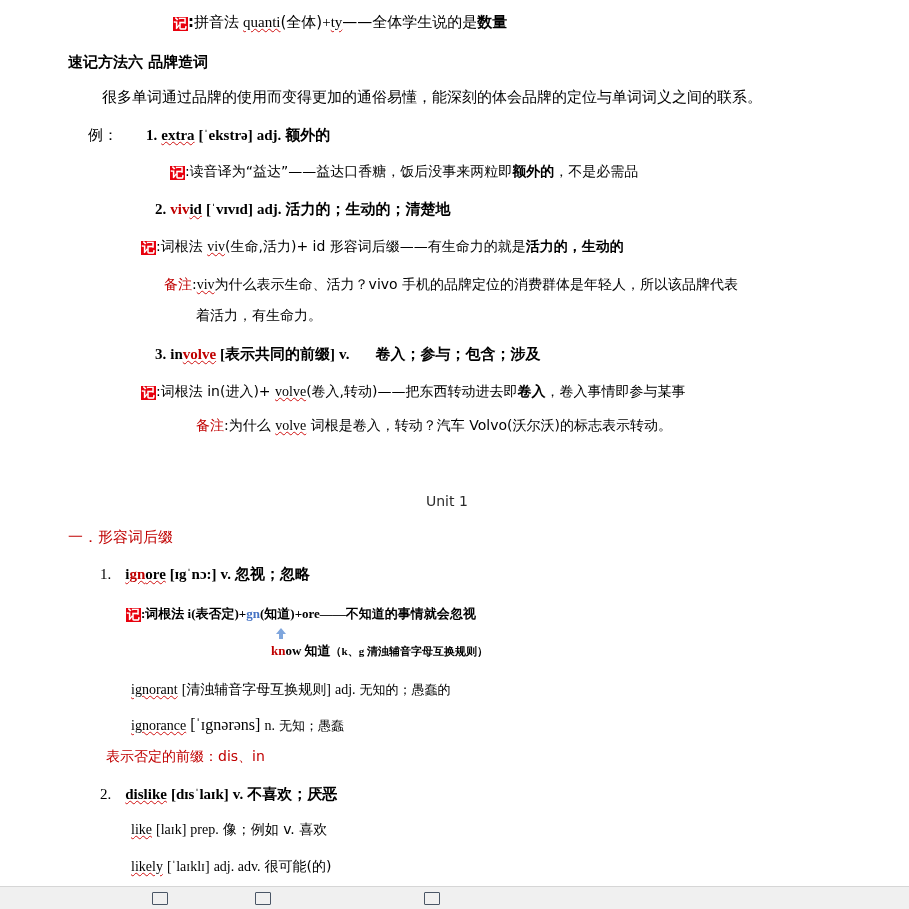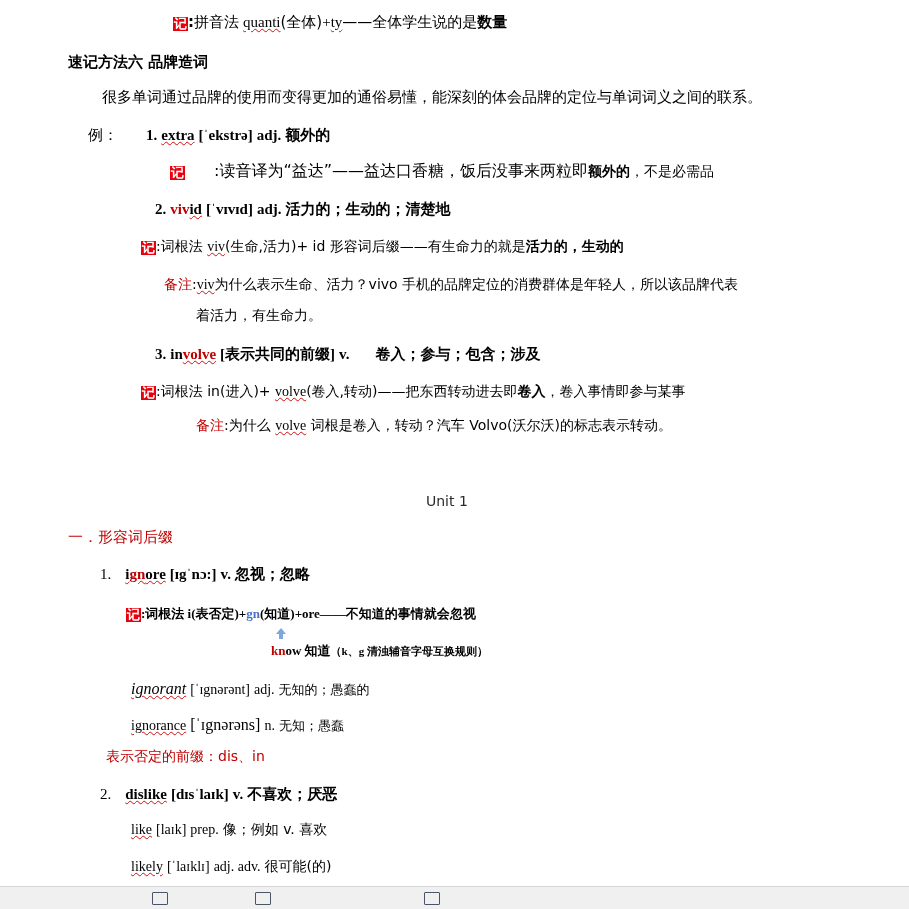--- a/index.html
+++ b/index.html
@@ -149,21 +149,21 @@
 
   <div class="ln" style="left:146px; top:127px;">
     <span class="serif b" style="font-size:15px;">1.</span>
     <span class="serif b wavy" style="font-size:15px;">extra</span>
     <span class="serif b" style="font-size:15px;">[ˈekstrə]</span>
     <span class="serif b" style="font-size:15px;">adj.</span>
     <span class="cn b" style="font-size:15px;">额外的</span>
   </div>
 
   <div class="ln" style="left:170px; top:163px;">
-    <span class="mark">记</span><span class="cn" style="font-size:16px;padding-left:29px;">:读音译为“益达”——益达口香糖，饭后没事来两粒即</span><span class="cn b" style="font-size:14px;">额外的</span><span class="cn" style="font-size:14px;">，不是必需品</span>
+    <span class="mark">记</span><span class="cn" style="font-size:14px;">:读音译为“益达”——益达口香糖，饭后没事来两粒即</span><span class="cn b" style="font-size:14px;">额外的</span><span class="cn" style="font-size:14px;">，不是必需品</span>
   </div>
 
   <div class="ln" style="left:155px; top:201px;">
     <span class="serif b" style="font-size:15px;">2.</span>
     <span class="serif b red" style="font-size:15px;">viv</span><span class="serif b wavy" style="font-size:15px;">id</span>
     <span class="serif b" style="font-size:15px;">[ˈvɪvɪd]</span>
     <span class="serif b" style="font-size:15px;">adj.</span>
     <span class="cn b" style="font-size:15px;">活力的；生动的；清楚地</span>
   </div>
 
@@ -211,22 +211,22 @@
   <div class="uparrow" style="left:276px; top:628px;">
     <div class="head"></div>
     <div class="shaft"></div>
   </div>
 
   <div class="ln" style="left:271px; top:642px;">
     <span class="handnote b red" style="font-size:13px;">kn</span><span class="handnote b" style="font-size:13px;">ow 知道</span><span class="handnote b" style="font-size:11px;">（k、g 清浊辅音字母互换规则）</span>
   </div>
 
   <div class="ln" style="left:131px; top:681px;">
-    <span class="serif wavy" style="font-size:16px;font-style:italic;">ignorant</span>
-    <span class="serif" style="font-size:14px;">[ˈɪgnərənt]</span>
+    <span class="serif wavy" style="font-size:14px;">ignorant</span>
+    <span class="serif" style="font-size:14px;">[清浊辅音字母互换规则]</span>
     <span class="serif" style="font-size:14px;">adj.</span>
     <span class="handnote" style="font-size:13px;">无知的；愚蠢的</span>
   </div>
 
   <div class="ln" style="left:131px; top:717px;">
     <span class="serif wavy" style="font-size:14px;">ignorance</span>
     <span class="serif" style="font-size:16px;">[ˈɪgnərəns]</span>
     <span class="serif" style="font-size:14px;">n.</span>
     <span class="handnote" style="font-size:13px;">无知；愚蠢</span>
   </div>

